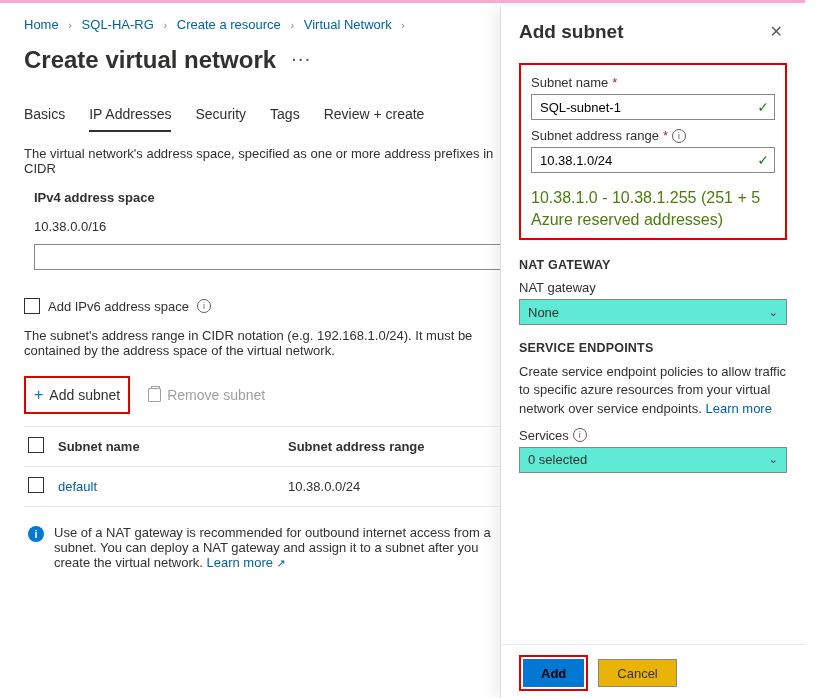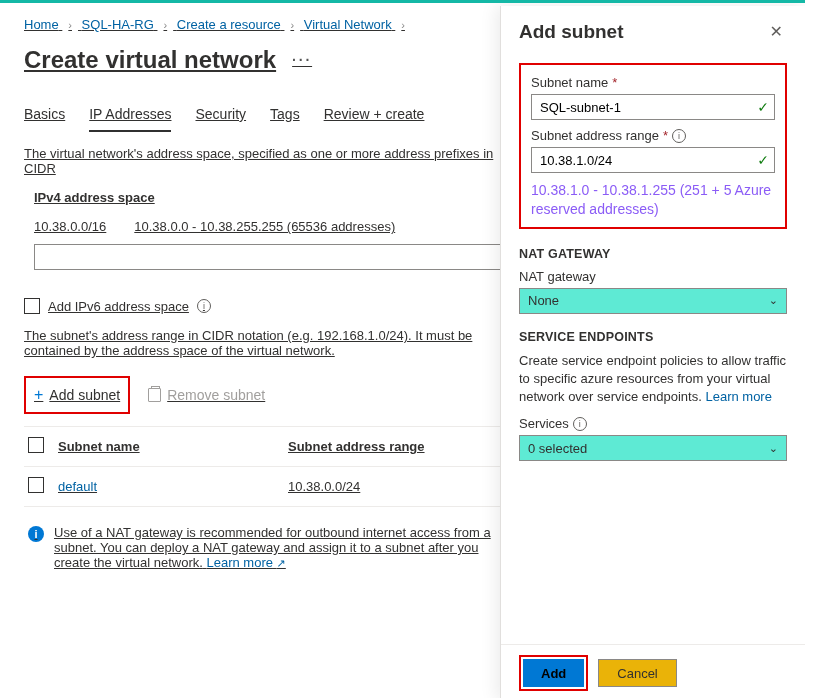--- a/index.html
+++ b/index.html
@@ -1,29 +1,29 @@
 <!DOCTYPE html>
 <html><head>
 <meta charset="utf-8">
 <style>
   * { box-sizing: border-box; font-family: "Segoe UI", Arial, sans-serif; }
   body { margin: 0; background: #fff; color: #323130; font-size: 13px; }
-  .page { width: 805px; height: 698px; position: relative; border-top: 3px solid #14b8a6; overflow: hidden; text-decoration: underline; }
+  .page { width: 805px; height: 698px; position: relative; border-top: 3px solid #f9a8d4; overflow: hidden; }
   .main { padding: 10px 24px 0 24px; width: 540px; }
   .breadcrumb { font-size: 13px; padding: 4px 0 10px 0; }
   .breadcrumb a { color: #0062a3; text-decoration: none; cursor: pointer; }
   .breadcrumb .sep { color: #888; margin: 0 6px; font-size: 11px; }
   h1.title { font-size: 24px; font-weight: 600; margin: 4px 0 26px 0; display: flex; align-items: center; }
   .ellipsis { margin-left: 16px; color: #555; letter-spacing: 2px; font-size: 14px; }
   .tabs { display: flex; gap: 24px; border-bottom: 0; margin-bottom: 14px; }
   .tab { padding: 6px 0 8px 0; cursor: pointer; color: #323130; font-size: 14px; }
   .tab.active { border-bottom: 2px solid #303030; font-weight: 400; color:#303030; }
   .desc { margin: 6px 0 14px 0; color: #323130; }
   .section-label { font-weight: 600; margin: 8px 0 6px 0; padding-left: 10px; }
-  .addr-row { display: flex; gap: 28px; padding: 8px 0 10px 10px; font-size: 13px; }
+  .addr-row { display: flex; gap: 4px; padding: 8px 0 10px 10px; font-size: 13px; }
   .wide-input { width: 480px; height: 26px; border: 1px solid #8a8886; margin-left: 10px; padding: 2px 6px; }
   .ipv6-row { display: flex; align-items: center; gap: 8px; margin: 28px 0 14px 0; padding-left: 0; }
   .checkbox { width: 16px; height: 16px; border: 1px solid #323130; display: inline-block; cursor: pointer; flex-shrink:0; }
   .info-icon { width: 14px; height: 14px; border: 1px solid #605e5c; border-radius: 50%; display: inline-flex; align-items: center; justify-content: center; font-size: 9px; color: #605e5c; flex-shrink:0; }
   .subnet-desc { margin: 8px 0 18px 0; }
   .highlight-red { border: 2px solid #e00000; padding: 4px 6px; display: inline-block; }
   .add-subnet-bar { display: flex; align-items: center; gap: 18px; margin-bottom: 12px; }
   .add-subnet-btn { display: flex; align-items: center; gap: 6px; color: #323130; cursor: pointer; padding: 4px 2px; font-size: 14px; }
   .plus { color: #0078d4; font-size: 16px; font-weight: 400; }
   .remove-subnet { display: flex; align-items: center; gap: 6px; color: #a19f9d; cursor: default; font-size: 14px; }
@@ -45,21 +45,21 @@
   .panel-body { padding: 12px 18px 0 18px; flex:1; overflow:hidden; }
   .panel-header { display: flex; justify-content: space-between; align-items: center; margin-bottom: 18px; }
   .panel-title { font-size: 19px; font-weight: 600; }
   .close-x { font-size: 16px; color: #605e5c; cursor: pointer; padding:4px; }
   .red-box { border: 2px solid #e00000; padding: 10px 10px 8px 10px; margin-bottom: 18px; }
   .field-label { font-size: 13px; margin-bottom: 4px; display:flex; align-items:center; gap:4px; }
   .req { color: #a4262c; }
   .field-input { width: 100%; height: 26px; border: 1px solid #8a8886; padding: 2px 24px 2px 8px; font-size: 13px; position: relative; }
   .input-wrap { position: relative; margin-bottom: 8px; }
   .check-mark { position: absolute; right: 6px; top: 5px; color: #107c10; font-size: 14px; }
-  .hint { font-size: 14px; color: #8b5cf6; margin-top: 8px; line-height:1.35; }
+  .hint { font-size: 16px; color: #4d7c0f; margin-top: 14px; line-height:1.35; }
   .panel-section-title { font-weight: 600; font-size: 12.5px; margin: 16px 0 8px 0; letter-spacing: 0.2px; }
   .panel-desc { font-size: 13px; color: #323130; line-height: 1.4; margin-bottom: 10px; }
   .select { width: 100%; height: 26px; border: 1px solid #8a8886; padding: 2px 8px; font-size: 13px; display: flex; justify-content: space-between; align-items: center; cursor: pointer; background:#5eead4; }
   .chev { font-size: 11px; color: #323130; }
   .panel-footer { border-top: 1px solid #edebe9; padding: 10px 18px; display: flex; gap: 10px; align-items: center; }
   .btn { height: 28px; padding: 0 18px; font-size: 13px; cursor: pointer; display:inline-flex; align-items:center; justify-content:center; }
   .btn-primary { background: #0078d4; color: #000000; border: none; font-weight:600; }
   .btn-secondary { background: #eab308; color: #323130; border: 1px solid #8a8886; }
   .footer-red { border: 2px solid #e00000; padding: 2px; display:inline-block; }
 </style>
@@ -92,21 +92,20 @@
       <div class="tab">Security</div>
       <div class="tab">Tags</div>
       <div class="tab">Review + create</div>
     </div>
 
     <div class="desc">The virtual network's address space, specified as one or more address prefixes in CIDR</div>
 
     <div class="section-label">IPv4 address space</div>
     <div class="addr-row">
       <span>10.38.0.0/16</span>
-      <span>10.38.0.0 - 10.38.255.255 (65536 addresses)</span>
     </div>
     <input class="wide-input" type="text" style="">
 
     <div class="ipv6-row">
       <span class="checkbox"></span>
       <span>Add IPv6 address space</span>
       <span class="info-icon">i</span>
     </div>
 
     <div class="subnet-desc">The subnet's address range in CIDR notation (e.g. 192.168.1.0/24). It must be contained by the address space of the virtual network.</div>

